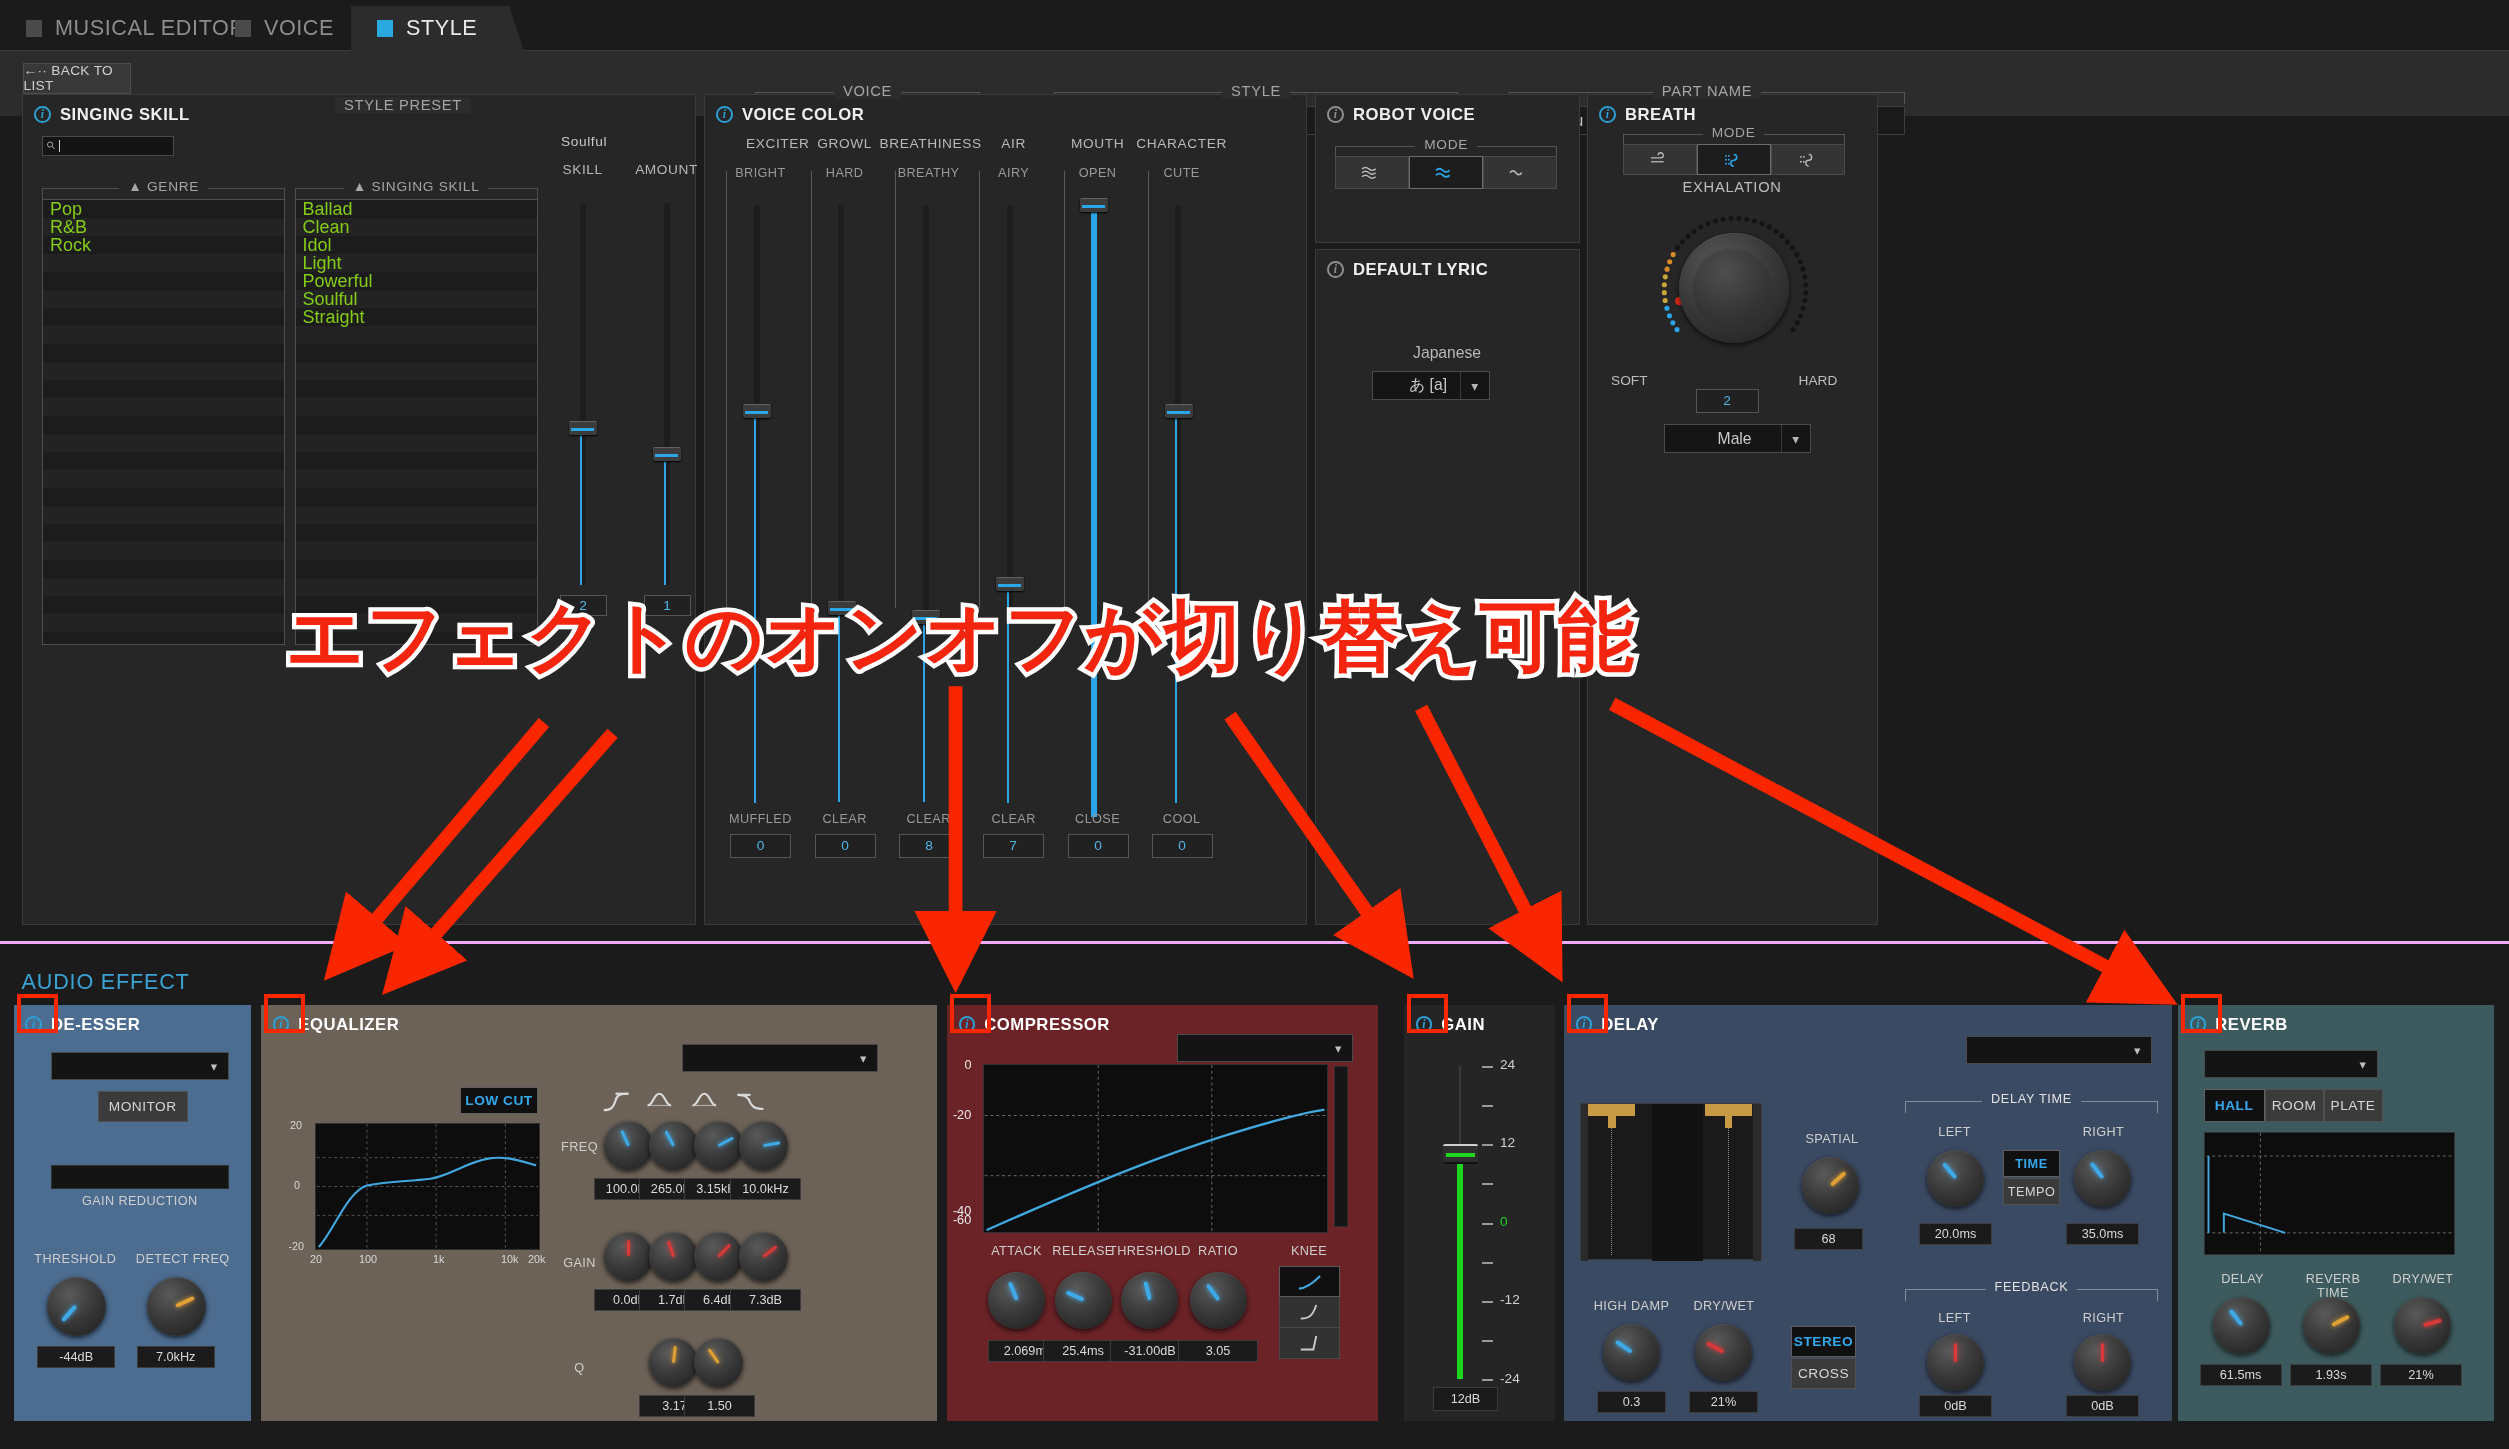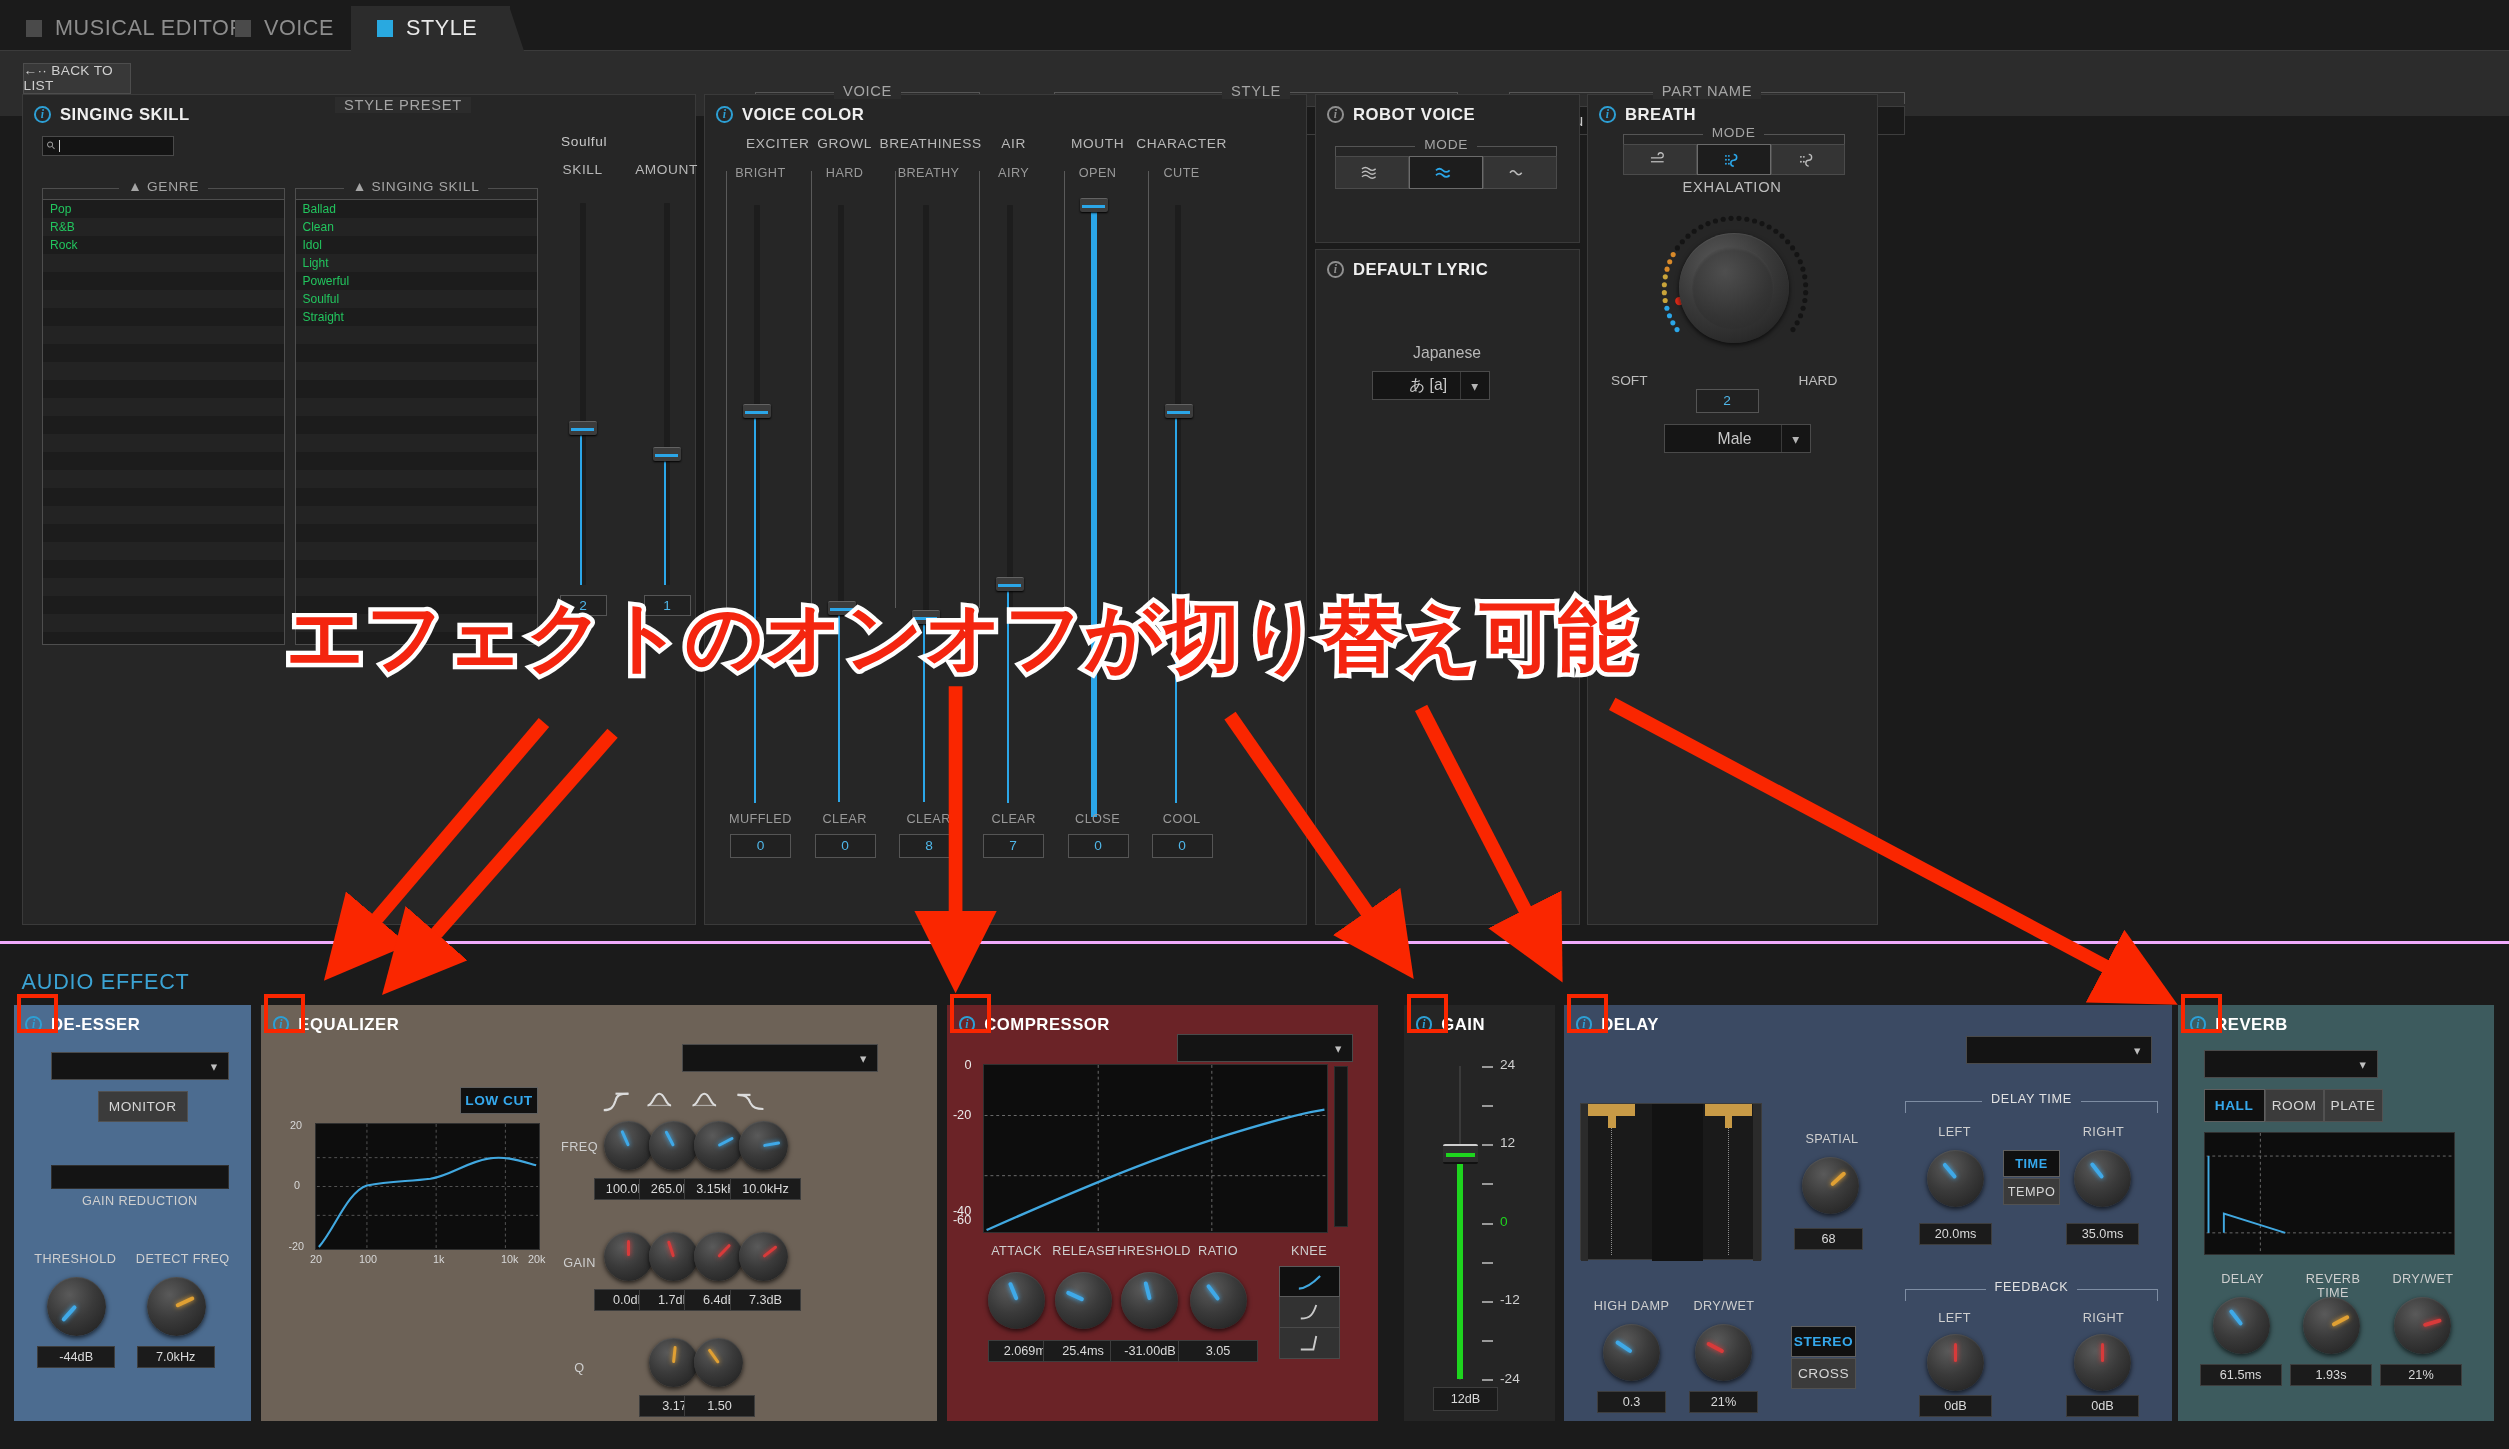--- a/index.html
+++ b/index.html
@@ -84,21 +84,21 @@
   .searchbox {
     position: absolute; left: 19.6px; top: 41px; width: 132px; height: 19.6px;
     background: #141414; border: 1px solid #4a4a4a;
     display: flex; align-items: center; padding-left: 3.9px; gap: 3.9px;
   }
   .searchbox .mag { font-size: 10.8px; color: #9a9a9a; transform: rotate(-45deg); }
   .searchbox .caret { width: 1px; height: 11.8px; background: #cfcfcf; }
   .listbox {
     position: absolute; background: #1e1e1e; border: 1px solid #4e4e4e; overflow: hidden;
   }
-  .lrow { height: 18px; font-size: 12px; color: #22c55e; padding-left: 6.9px; line-height: 18px; }
+  .lrow { height: 18px; font-size: 18px; color: #84cc16; padding-left: 6.9px; line-height: 18px; }
   .lrow:nth-child(even) { background: #232323; }
   .lrow:nth-child(odd) { background: #1c1c1c; }
 
   .vslider-track {
     position: absolute; width: 6.9px; background: #1d1d1d; border-radius: 1px;
   }
   .vslider-line { position: absolute; width: 2px; background: #2ba6e8; left: 2.5px; }
   .vslider-thumb {
     position: absolute; width: 28px; height: 13.7px; background: #3c3c3c;
     border-top: 1px solid #636363; border-radius: 2px; left: -10.8px;

